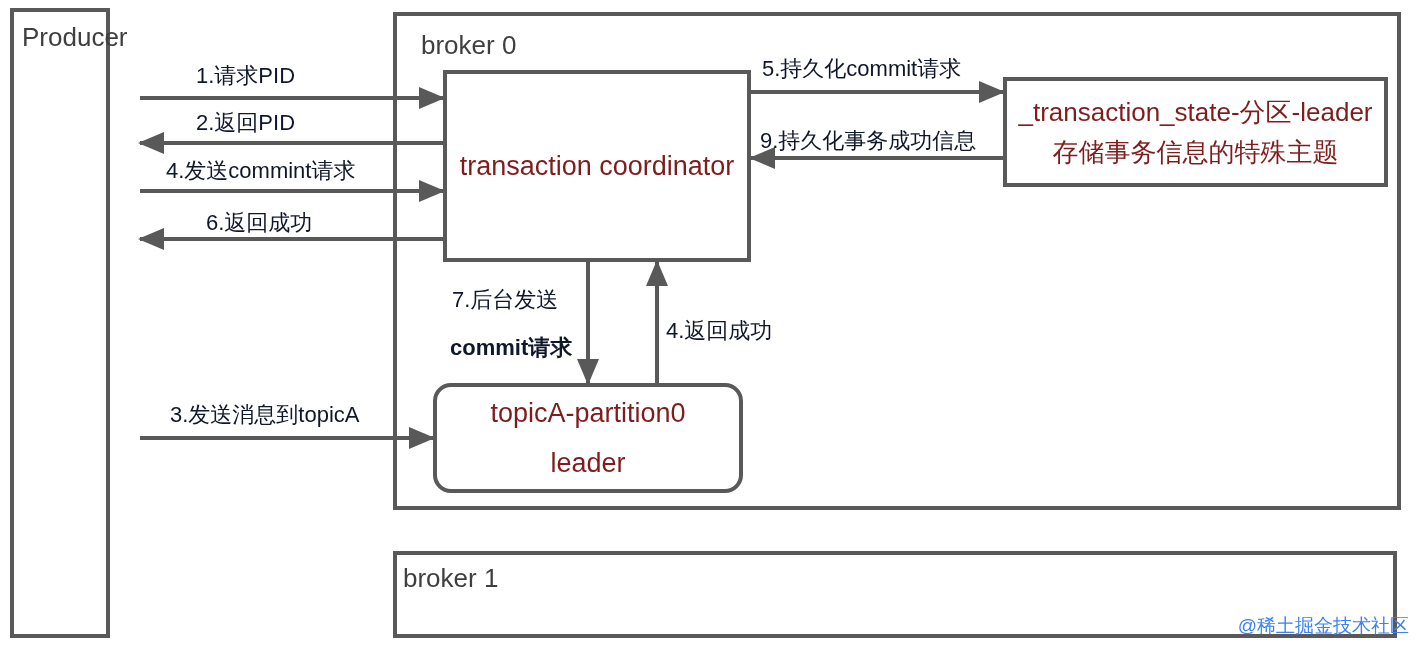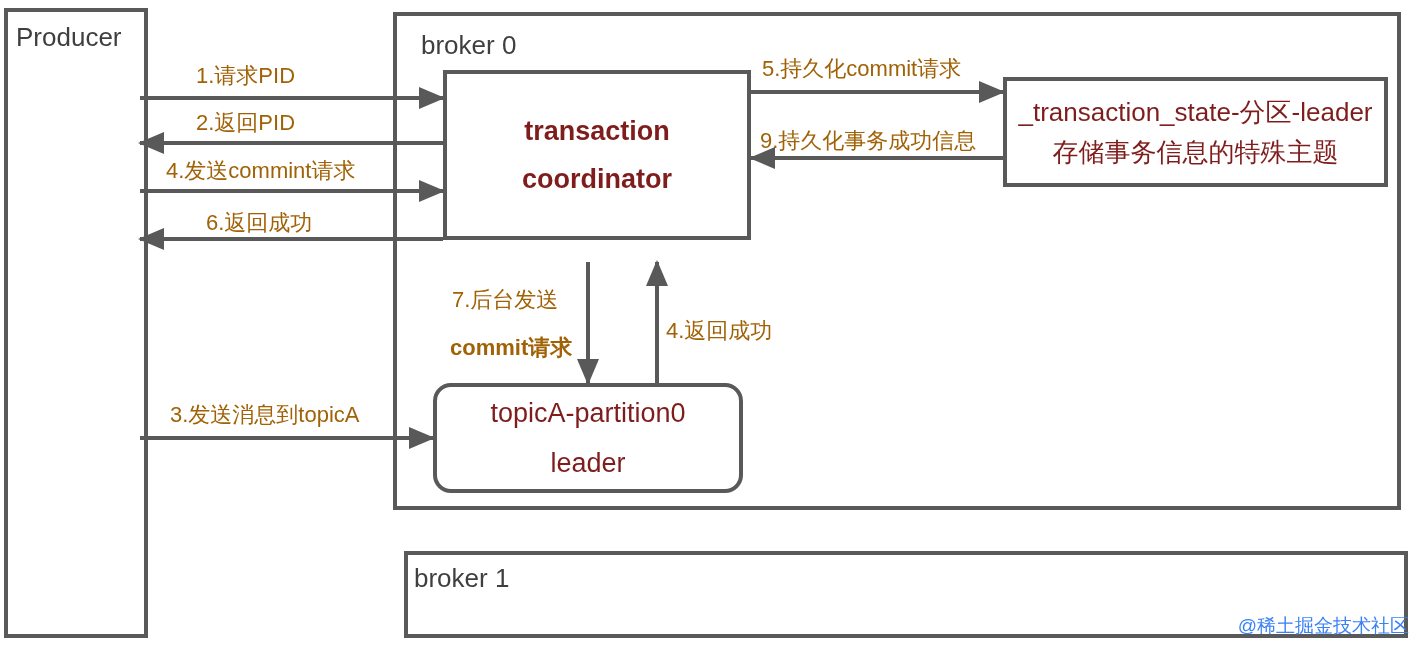--- a/index.html
+++ b/index.html
@@ -74,51 +74,51 @@
   .varrow.head-up::before {
     content:"";
     position:absolute;
     top:-2px; left:-9px;
     border-bottom:26px solid #595959;
     border-left:11px solid transparent;
     border-right:11px solid transparent;
   }
   .lbl {
     position:absolute;
-    color:#a16207;
+    color:#0f172a;
     font-size:22px;
     white-space:nowrap;
     line-height:24px;
   }
   .watermark {
     position:absolute;
     right:8px; bottom:6px;
     color:#3b82f6;
     font-size:19px;
     white-space:nowrap;
   }
 </style>
 </head>
 <body>
 
 <div class="canvas">
 
-  <div class="box" style="left:4px; top:8px; width:144px; height:630px;">
+  <div class="box" style="left:10px; top:8px; width:100px; height:630px;">
     <span class="box-title" style="left:8px; top:10px;">Producer</span>
   </div>
 
   <div class="box" style="left:393px; top:12px; width:1008px; height:498px;">
     <span class="box-title" style="left:24px; top:14px;">broker 0</span>
   </div>
 
-  <div class="box" style="left:404px; top:551px; width:1004px; height:87px;">
+  <div class="box" style="left:393px; top:551px; width:1004px; height:87px;">
     <span class="box-title" style="left:6px; top:8px;">broker 1</span>
   </div>
 
-  <div class="box center-box" style="left:443px; top:70px; width:308px; height:170px;font-weight:bold;">
+  <div class="box center-box" style="left:443px; top:70px; width:308px; height:192px;">
     <div>transaction coordinator</div>
   </div>
 
   <div class="box center-box" style="left:1003px; top:77px; width:385px; height:110px; font-size:26px; line-height:40px;">
     <div>_transaction_state-分区-leader</div>
     <div>存储事务信息的特殊主题</div>
   </div>
 
   <div class="box center-box" style="left:433px; top:383px; width:310px; height:110px; line-height:50px;border-radius:18px;">
     <div>topicA-partition0</div>

